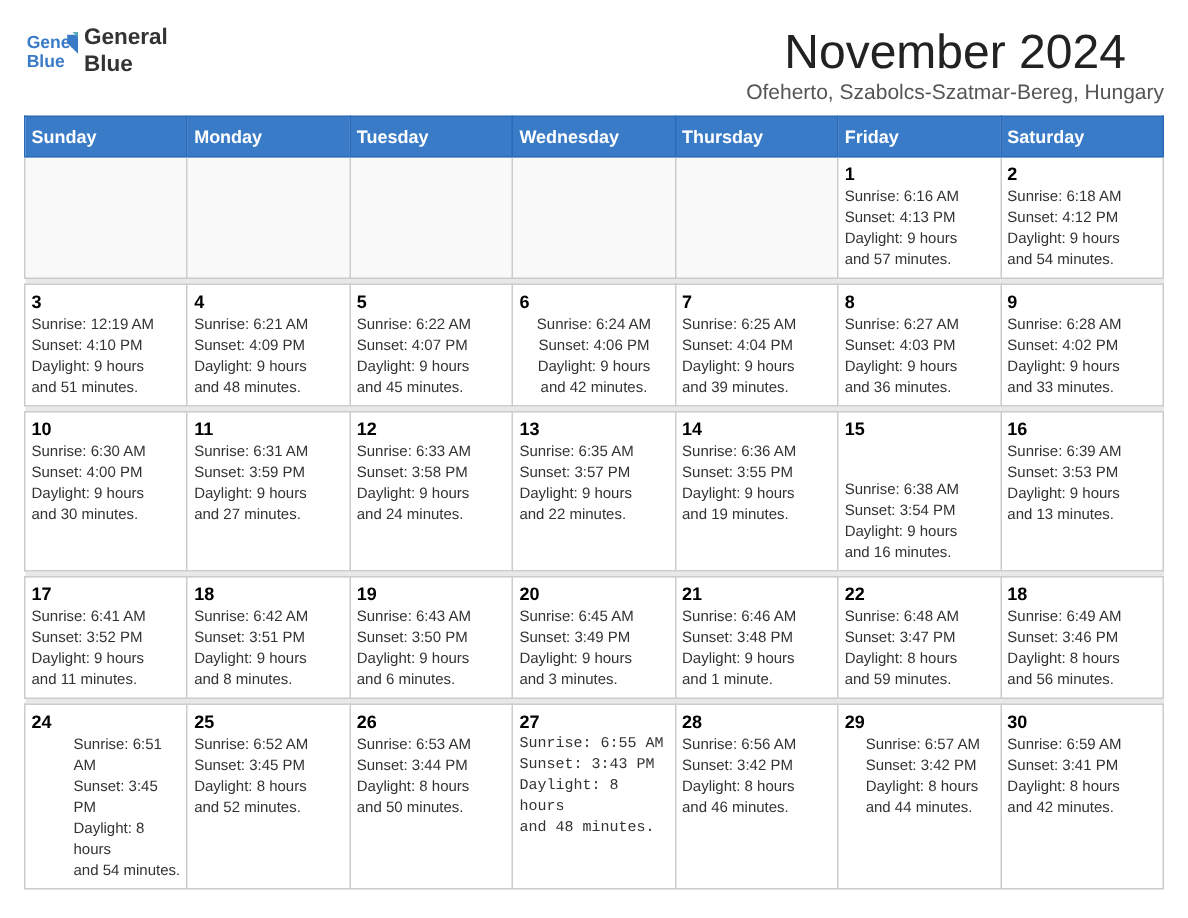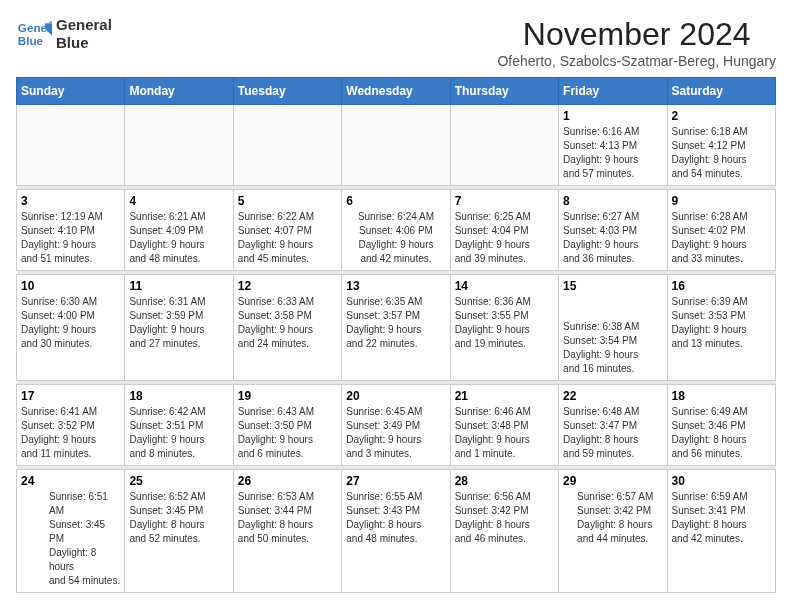--- a/index.html
+++ b/index.html
@@ -348,21 +348,21 @@
         </td>
         <td>
           <span class="day-number">26</span>
           <div class="day-info" style="white-space: pre-line;">Sunrise: 6:53 AM
 Sunset: 3:44 PM
 Daylight: 8 hours
 and 50 minutes.</div>
         </td>
         <td>
           <span class="day-number">27</span>
-          <div class="day-info" style="white-space: pre-line;">Sunrise: 6:55 AM
+          <div class="day-info" style="white-space: pre-line; font-family: Liberation Mono, monospace;">Sunrise: 6:55 AM
 Sunset: 3:43 PM
 Daylight: 8 hours
 and 48 minutes.</div>
         </td>
         <td>
           <span class="day-number">28</span>
           <div class="day-info" style="white-space: pre-line;">Sunrise: 6:56 AM
 Sunset: 3:42 PM
 Daylight: 8 hours
 and 46 minutes.</div>

